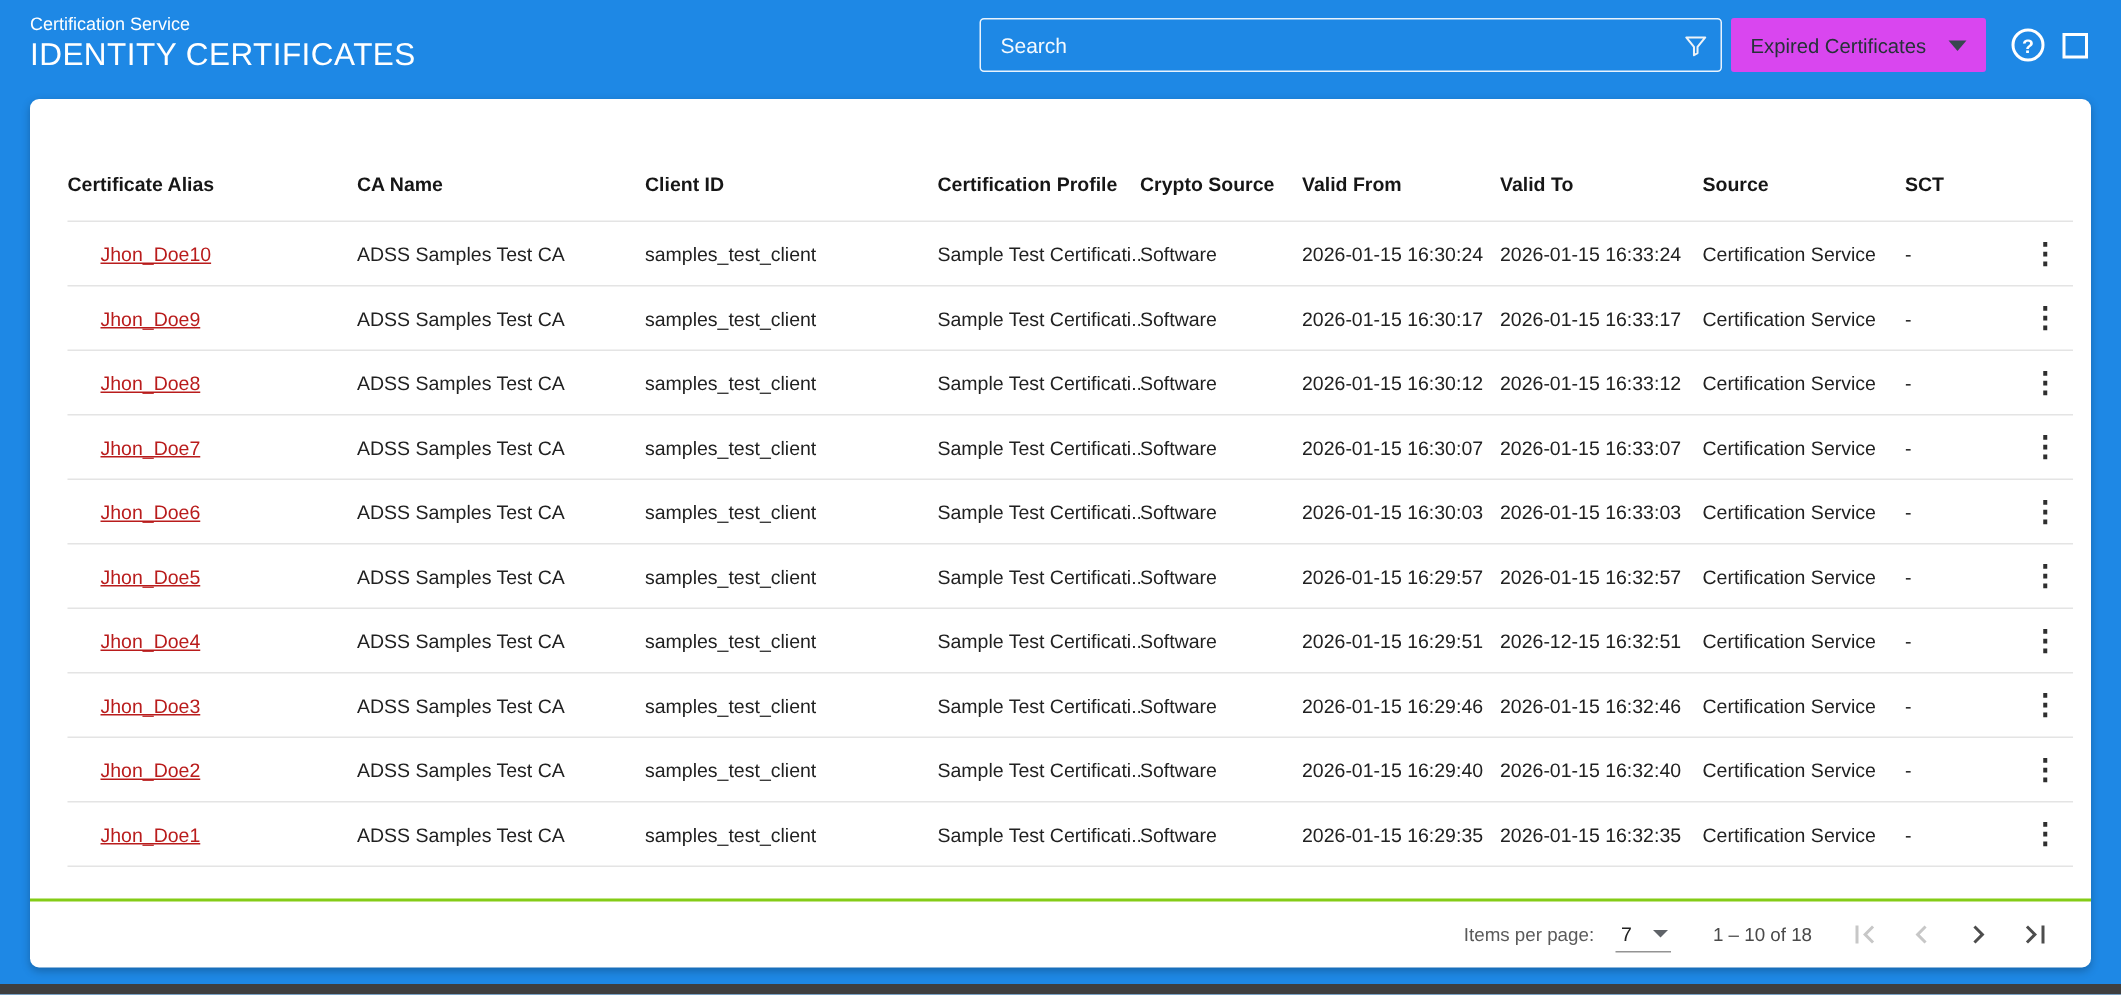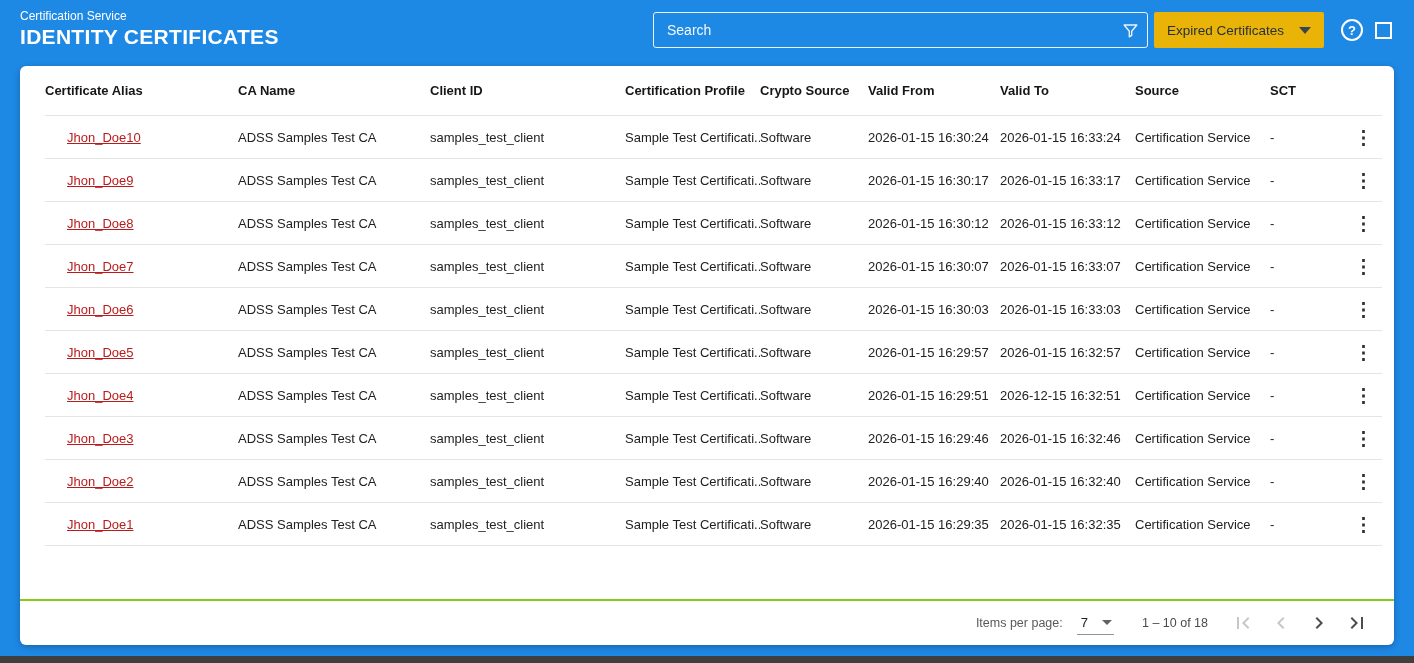--- a/index.html
+++ b/index.html
@@ -13,21 +13,21 @@
   
   .topbar {
     height: 60px;
     display: flex;
     align-items: center;
     padding: 0 22px 0 20px;
     color: #fff;
   }
   .title-block { display: flex; flex-direction: column; line-height: 1.25; }
   .app-subtitle { font-size: 12px; font-weight: 400; }
-  .page-title { font-size: 21px; font-weight: bold; letter-spacing: 0.3px; }
+  .page-title { font-size: 21px; font-weight: normal; letter-spacing: 0.3px; }
 
   .search-wrap {
     position: relative;
     margin-left: auto;
     width: 495px;
     height: 36px;
   }
   .search-input {
     width: 100%; height: 36px;
     background: transparent;
@@ -44,21 +44,21 @@
     position: absolute; right: 8px; top: 8px;
     width: 20px; height: 20px;
     display: flex; align-items: center; justify-content: center;
     cursor: pointer;
   }
 
   .filter-dropdown {
     margin-left: 6px;
     height: 36px;
     min-width: 170px;
-    background: #eab308;
+    background: #d946ef;
     border-radius: 2px;
     display: flex;
     align-items: center;
     justify-content: space-between;
     padding: 0 13px;
     color: #263238;
     font-size: 13.5px;
     cursor: pointer;
   }
   .caret-down {
@@ -100,21 +100,21 @@
 
   .table-area { flex: 1; padding: 0 12px 0 25px; overflow: hidden; }
 
   .tr {
     display: grid;
     grid-template-columns: 193px 192px 195px 135px 108px 132px 135px 135px 75px 1fr;
     align-items: center;
     height: 43px;
     border-bottom: 1px solid #e4e4e4;
   }
-  .tr.head { height: 50px; }
+  .tr.head { height: 50px; margin-top: 32px; }
 
   .th {
     font-size: 13px;
     font-weight: bold;
     color: #161616;
     white-space: nowrap;
     overflow: hidden;
     padding-right: 10px;
   }
   .td {

